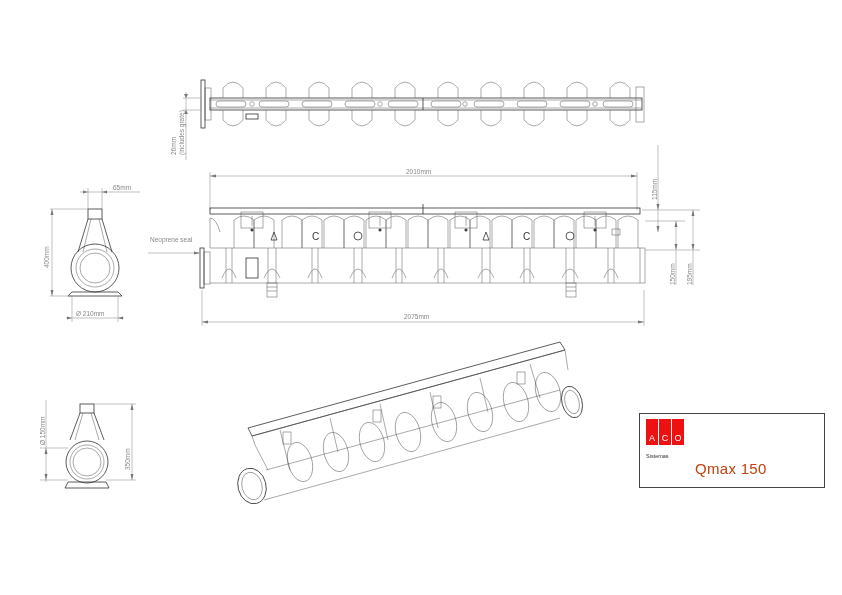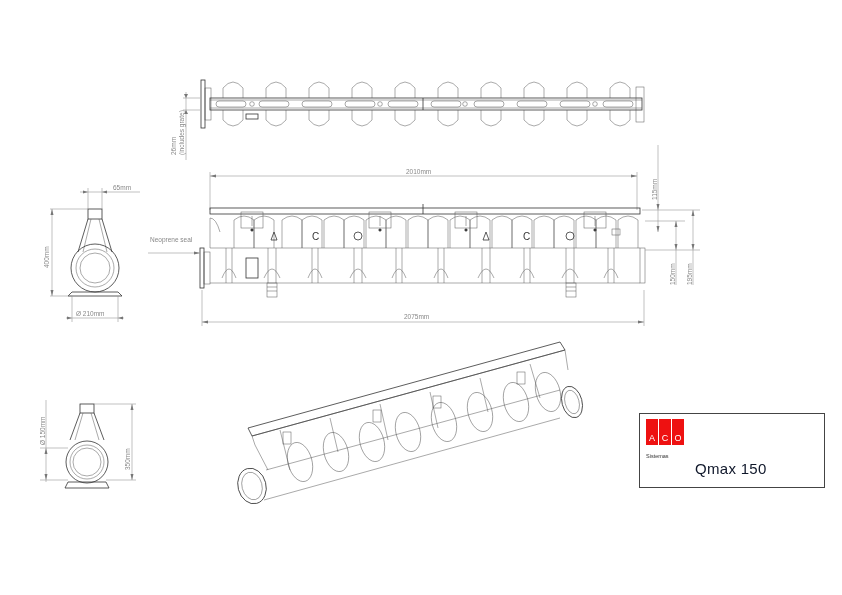--- a/index.html
+++ b/index.html
@@ -7,21 +7,21 @@
   svg.drawing { position:absolute; left:0; top:0; }
   .dimtxt { font-family:"Liberation Sans", sans-serif; font-size:6.5px; fill:#888; }
   .ln { stroke:#333; stroke-width:0.8; fill:none; }
   .ln2 { stroke:#555; stroke-width:0.5; fill:none; }
   .dim { stroke:#999; stroke-width:0.6; fill:none; }
   .arrow { fill:#777; }
   .titleblock { position:absolute; left:639px; top:413px; width:186px; height:75px; border:1px solid #444; background:#fff; box-sizing:border-box; }
   .logo { position:absolute; left:6px; top:5px; width:38px; height:26px; display:flex; gap:1px; }
   .logo .cell { flex:1; background:#ee1111; position:relative; display:flex; align-items:flex-end; justify-content:center; color:#fff; font-size:9px; line-height:1; padding-bottom:2px; }
   .sistema { position:absolute; left:6px; top:39px; font-size:5.5px; color:#333; }
-  .product { position:absolute; left:55px; top:46px; font-size:15px; color:#0f172a; letter-spacing:0.3px; }
+  .product { position:absolute; left:55px; top:46px; font-size:15px; color:#c2410c; letter-spacing:0.3px; }
 </style>
 </head>
 <body>
 
 <svg class="drawing" width="842" height="595" viewBox="0 0 842 595">
 
   <g>
     <rect x="201" y="80" width="4" height="48" class="ln"></rect>
     <rect x="205" y="88" width="6" height="32" class="ln2"></rect>
     <rect x="210" y="98" width="432" height="12" class="ln"></rect>

